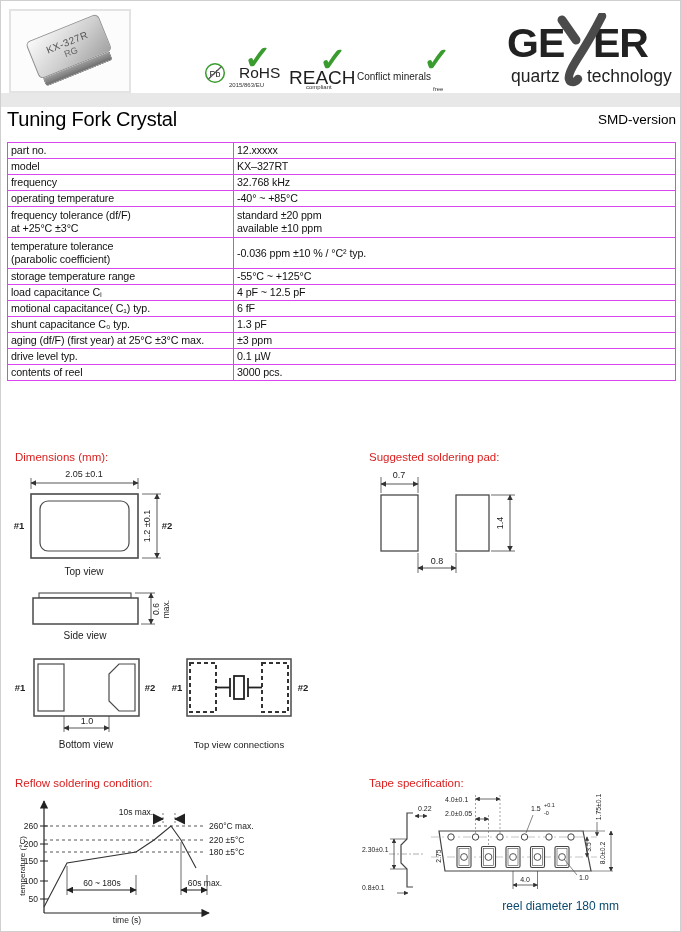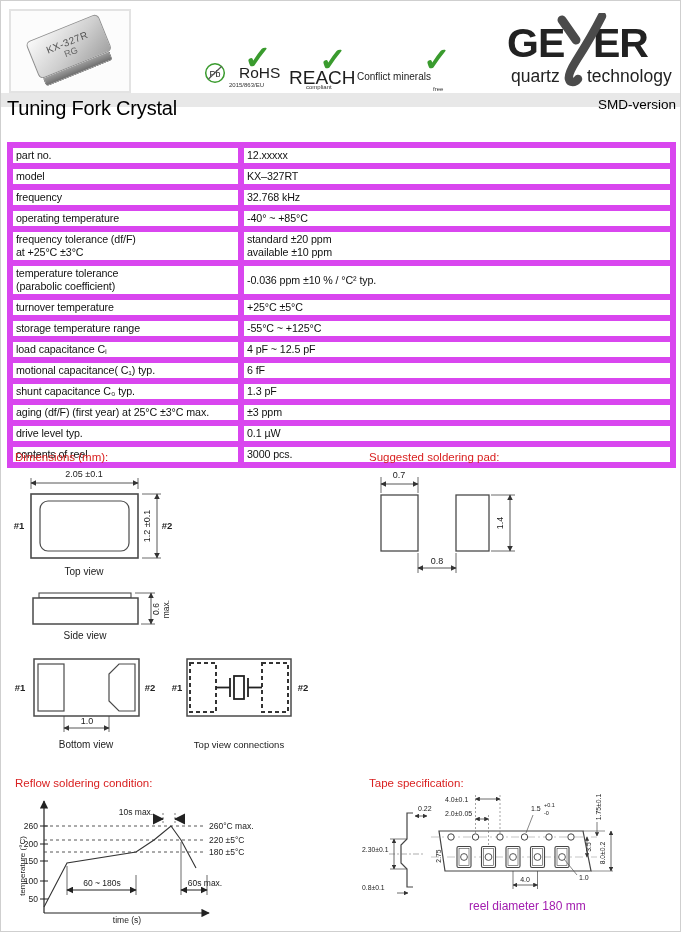--- a/index.html
+++ b/index.html
@@ -15,34 +15,34 @@
             justify-content:center;box-sizing:border-box;}
   .chip-top .l1{font-size:10px;color:#555;letter-spacing:.5px;}
   .chip-top .l2{font-size:9px;color:#666;}
   .chip-side{width:72px;height:9px;margin:0 3px;background:linear-gradient(#9e9e9e,#6d6d6d);
              border:1px solid #777;border-top:none;border-radius:0 0 4px 4px;box-sizing:border-box;}
   .badge{position:absolute;top:48px;height:50px;}
   .badge .main{position:absolute;color:#1d1d1d;white-space:nowrap;}
   .badge .sub{position:absolute;font-size:6px;color:#333;white-space:nowrap;}
   .badge .check{position:absolute;color:#3a9b2e;font-weight:bold;font-size:33px;line-height:33px;}
   .grayband{position:absolute;left:0;top:92px;width:681px;height:14px;background:#e8e8e8;}
-  .title-row{position:absolute;left:6px;top:96px;width:669px;display:flex;justify-content:space-between;align-items:flex-start;}
+  .title-row{position:absolute;left:6px;top:107px;width:669px;display:flex;justify-content:space-between;align-items:center;}
   .title-row h1{margin:0;font-size:20px;font-weight:400;letter-spacing:-.2px;color:#000;}
   .title-row .ver{font-size:13.5px;color:#000;}
   
   table.spec{position:absolute;left:6px;top:141px;width:669px;border-collapse:collapse;table-layout:fixed;
              border:1.5px solid #000;}
-  table.spec td{border:6px solid #d946ef;font-size:10.7px;line-height:13px;padding:1px 3px;white-space:pre-line;
+  table.spec td{border:1px solid #d946ef;font-size:10.7px;line-height:13px;padding:1px 3px;white-space:pre-line;
                 vertical-align:middle;letter-spacing:-.1px;}
   table.spec td.lbl{width:219px;text-align:left;}
   table.spec td.val{}
   tr.r1{height:16px;} tr.r2{height:31px;}
   .red-head{position:absolute;color:#d92121;font-size:11.5px;}
   svg text{font-family:"Liberation Sans",sans-serif;fill:#222;}
-  .reel-note{position:absolute;left:468px;top:898px;width:150px;text-align:left;font-size:12px;color:#a21caf;}
+  .reel-note{position:absolute;left:468px;top:898px;width:150px;text-align:right;font-size:12px;color:#0c4a6e;}
 </style>
 </head>
 <body>
 
 <div id="page">
 
   <div class="product-box">
     <div class="chip">
       <div class="chip-top">
         <span class="l1">KX-327R</span>
@@ -110,24 +110,20 @@
     <tr class="r2">
           <td class="lbl">frequency tolerance (df/F)
 at +25°C ±3°C</td>
           <td class="val">standard ±20 ppm
 available ±10 ppm</td>
         </tr>
     <tr class="r2">
           <td class="lbl">temperature tolerance
 (parabolic coefficient)</td>
           <td class="val">-0.036 ppm ±10 % / °C² typ.</td>
-        </tr>
-    <tr class="r1">
-          <td class="lbl">turnover temperature</td>
-          <td class="val">+25°C ±5°C</td>
         </tr>
     <tr class="r1">
           <td class="lbl">storage temperature range</td>
           <td class="val">-55°C ~ +125°C</td>
         </tr>
     <tr class="r1">
           <td class="lbl">load capacitance Cₗ</td>
           <td class="val">4 pF  ~ 12.5 pF</td>
         </tr>
     <tr class="r1">

